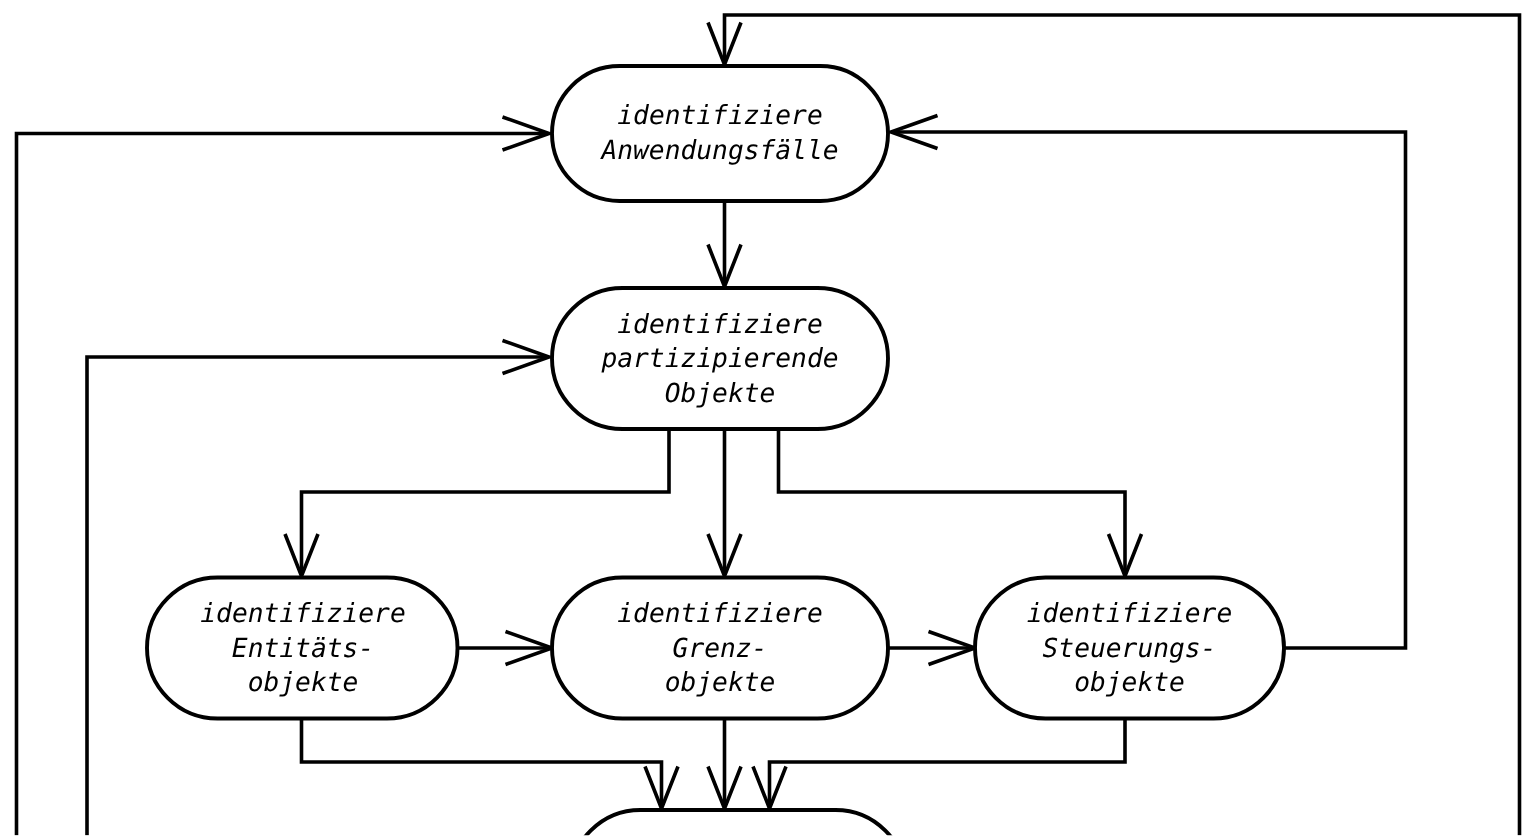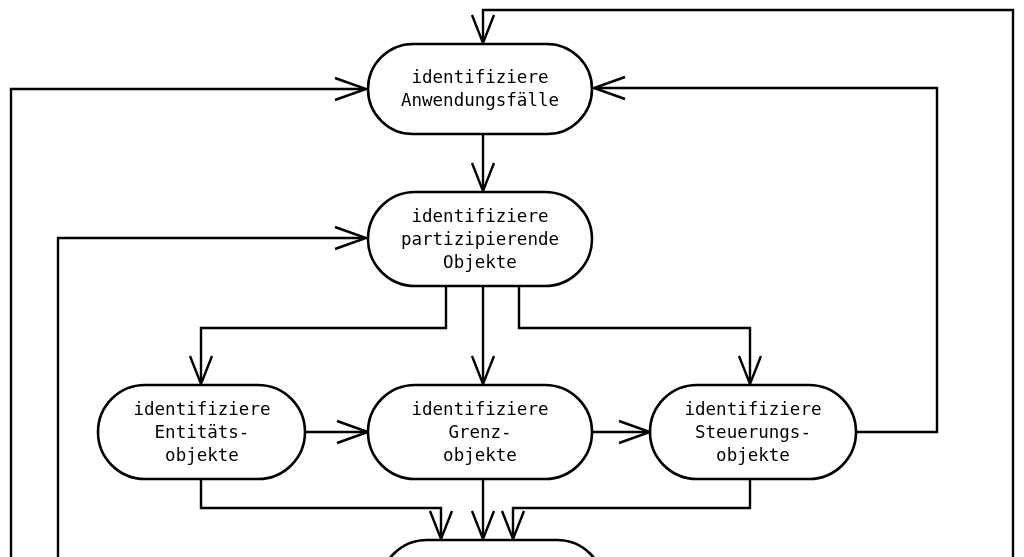--- a/index.html
+++ b/index.html
@@ -10,20 +10,21 @@
   }
   body {
     font-family: "DejaVu Sans Mono", "Liberation Mono", monospace;
   }
   #stage {
     position: relative;
     width: 1024px;
     height: 557px;
     background: #ffffff;
     overflow: hidden;
+    font-style: italic;
   }
   #diagram {
     position: absolute;
     left: 0;
     top: 0;
     width: 1024px;
     height: 557px;
   }
   .node-shape {
     fill: #ffffff;

